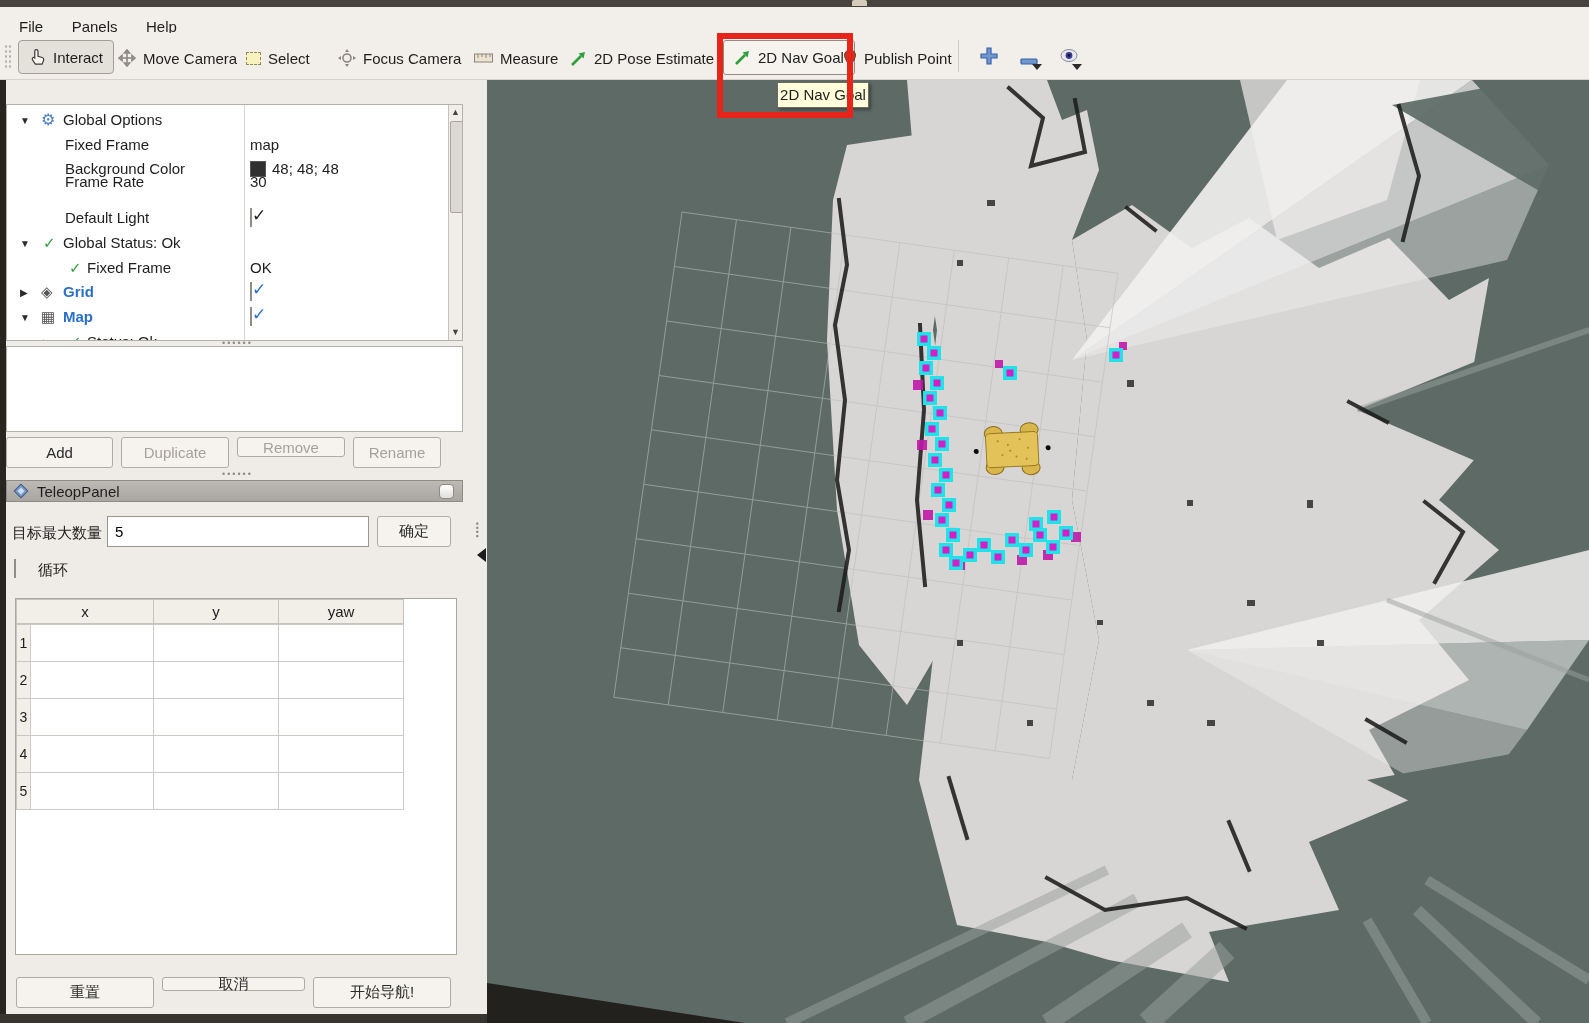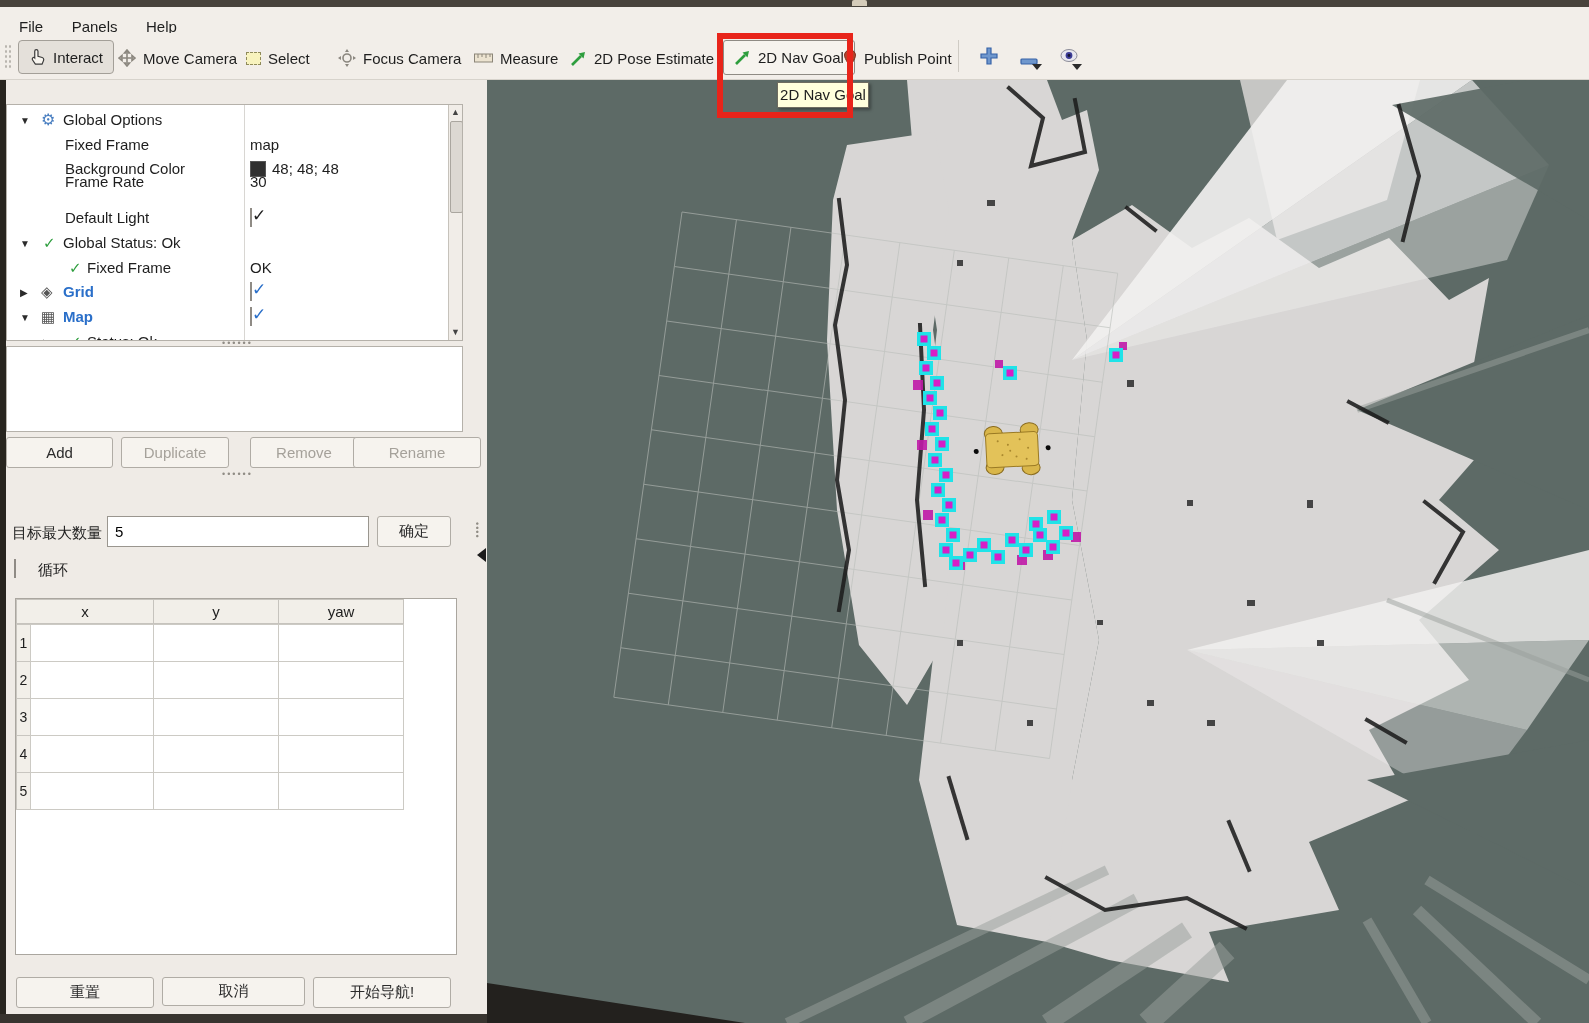--- a/index.html
+++ b/index.html
@@ -244,30 +244,38 @@
   
   <div class="abs" style="left:6px; top:346px; width:457px; height:86px; background:#fff; border:1px solid #b5b1aa;"></div>
 
   
   <div class="abs btn" style="left:6px; top:437px; width:107px; height:31px;">
       <span>Add</span>
     </div>
   <div class="abs btn disabled" style="left:121px; top:437px; width:108px; height:31px;">
       <span>Duplicate</span>
     </div>
-  <div class="abs btn disabled" style="left:250px; top:437px; width:108px; height:31px;text-align:right;">
+  <div class="abs btn disabled" style="left:237px; top:437px; width:108px; height:20px;text-align:right;">
       <span>Remove</span>
     </div>
-  <div class="abs btn disabled" style="left:353px; top:437px; width:128px; height:31px;">
+  <div class="abs btn disabled" style="left:353px; top:437px; width:88px; height:31px;">
       <span>Rename</span>
     </div>
 
   <span class="dots" style="left:222px; top:469px;">••••••</span>
 
   
+  <div class="abs hdr" style="left:6px; top:480px; width:457px; height:22px;">
+    <svg width="16" height="16" viewBox="0 0 16 16" style="margin-left:6px;">
+      <rect x="3.2" y="3.2" width="9.6" height="9.6" transform="rotate(45 8 8)" fill="#7a9cc6" stroke="#3a5a8c"></rect>
+      <rect x="5.6" y="5.6" width="4.8" height="4.8" transform="rotate(45 8 8)" fill="#cfdcec"></rect>
+    </svg>
+    <span style="margin-left:8px;">TeleopPanel</span>
+    <span class="hdrbtn"></span>
+  </div>
 
   <div class="abs" style="left:12px; top:524px; font-size:15px;">目标最大数量</div>
   <input class="abs" style="left: 107px; top: 516px; width: 262px; height: 31px; border: 1px solid rgb(154, 150, 143); background: rgb(255, 255, 255); font-size: 15px; padding-left: 7px; font-family: inherit;" value="5">
   <div class="abs btn" style="left:377px; top:516px; width:74px; height:31px;">
       <span>确定</span>
     </div>
 
   <span class="abs chk" style="left:14px; top:560px; width:16px; height:16px;"></span>
   <span class="abs" style="left:38px; top:561px; font-size:15px;">循环</span>
 
@@ -300,21 +308,21 @@
     <div class="tnum" style="top:173px; height:38px; line-height:36px;">5</div>
     <div class="tcell" style="left:14px; top:173px; width:124px; height:38px;"></div>
     <div class="tcell" style="left:137px; top:173px; width:126px; height:38px;"></div>
     <div class="tcell" style="left:262px; top:173px; width:126px; height:38px;"></div>
   </div>
 
   
   <div class="abs btn" style="left:16px; top:977px; width:138px; height:31px;">
       <span>重置</span>
     </div>
-  <div class="abs btn" style="left:162px; top:977px; width:143px; height:29px;">
+  <div class="abs btn" style="left:162px; top:977px; width:143px; height:14px;">
       <span>取消</span>
     </div>
   <div class="abs btn" style="left:313px; top:977px; width:138px; height:31px;">
       <span>开始导航!</span>
     </div>
 
   
   <span class="dots" style="left:472px; top:522px; writing-mode:vertical-rl; letter-spacing:1px;">••••</span>
   <div class="abs" style="left:477px; top:548px; width:0; height:0; border-top:7px solid transparent; border-bottom:7px solid transparent; border-right:9px solid #1c1c1c;"></div>
 

